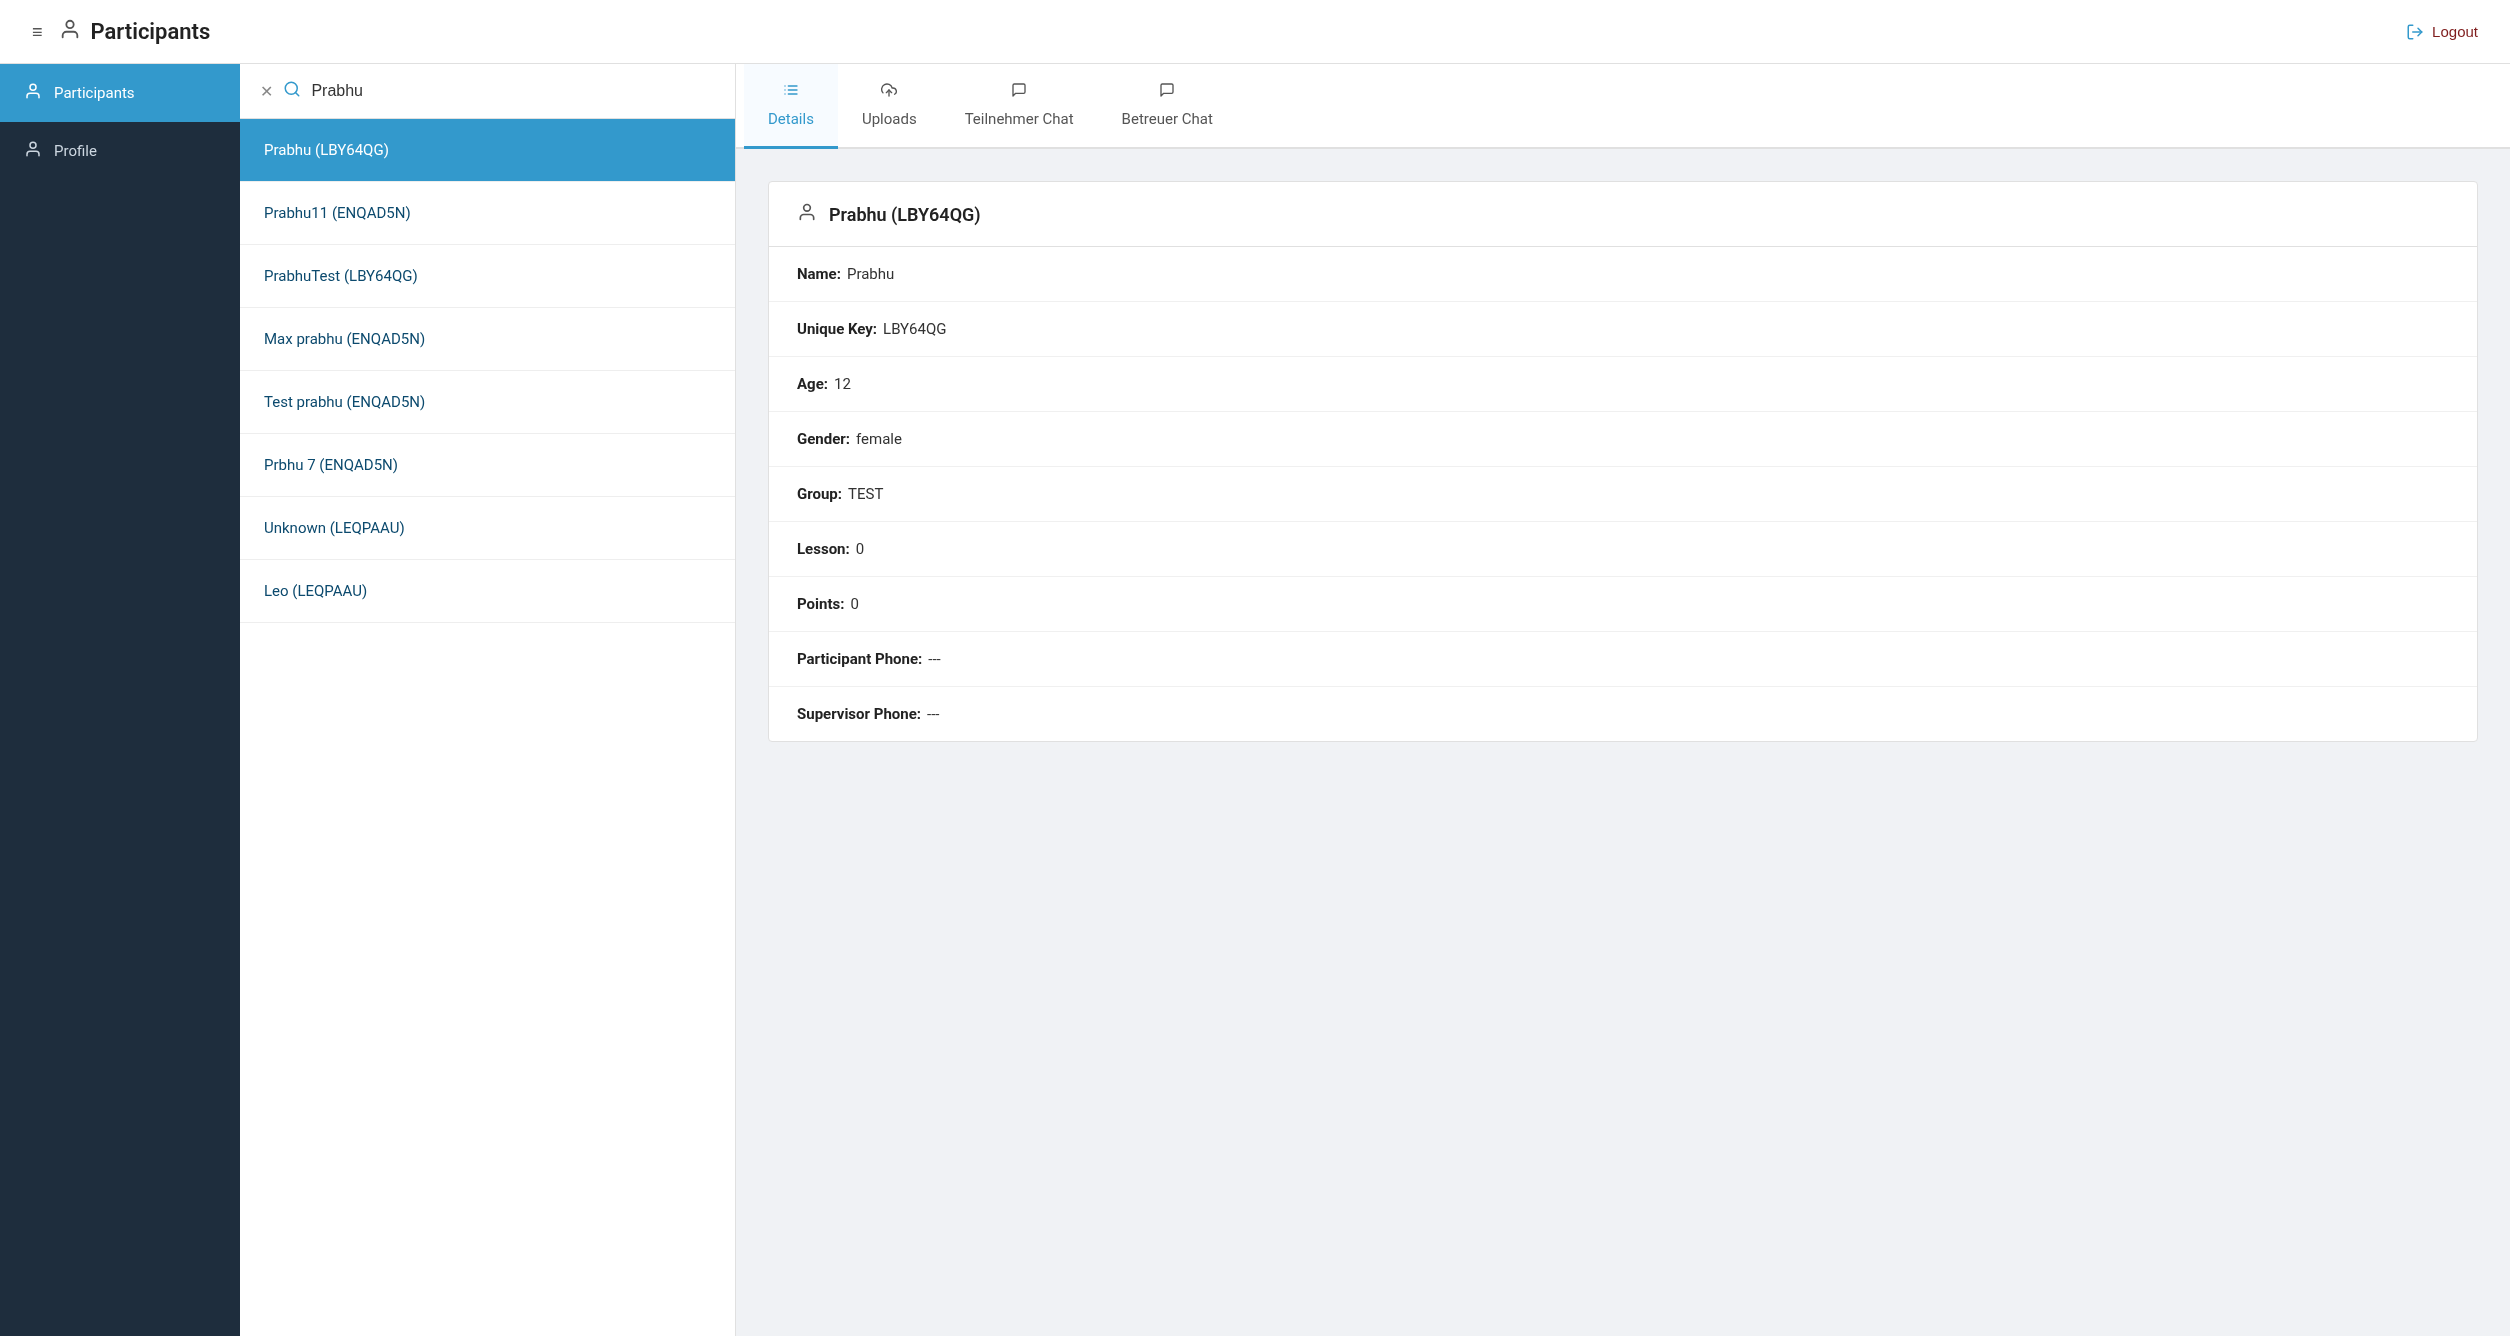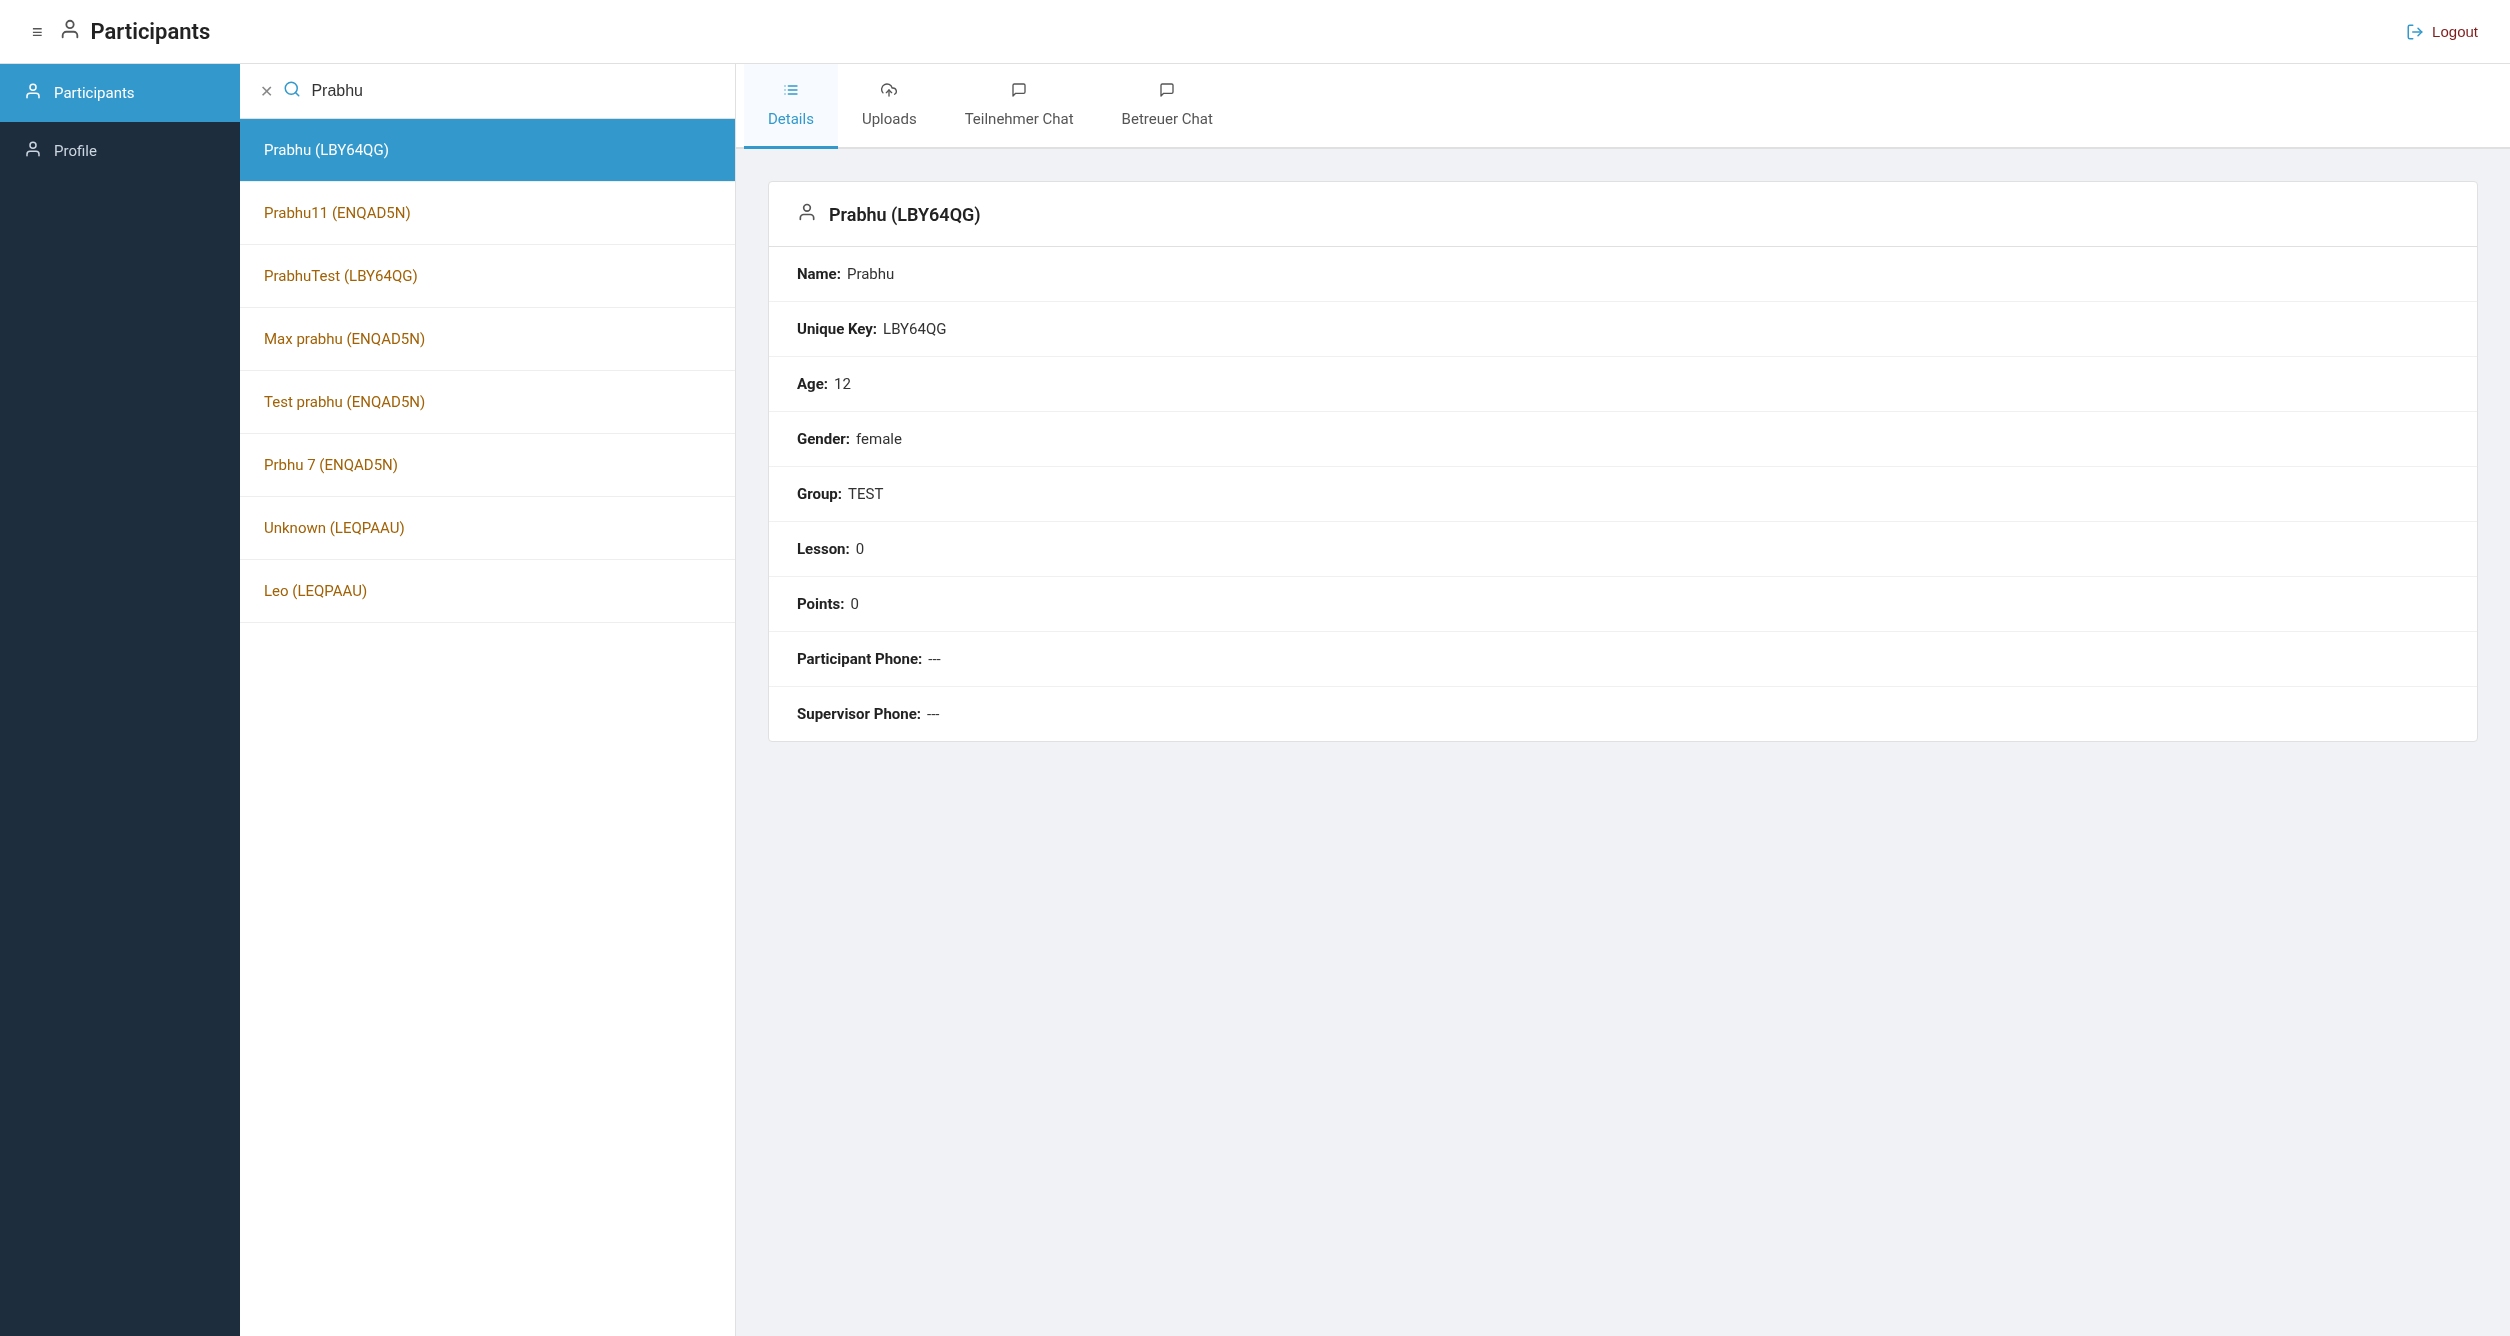--- a/index.html
+++ b/index.html
@@ -36,21 +36,21 @@
       background: #ffffff;
     }
     .search-bar input {
       flex: 1; border: none; outline: none; font-size: 16px; color: #333;
     }
     .search-icon { color: #3399cc; font-size: 16px; }
     .close-icon { color: #888; font-size: 16px; cursor: pointer; }
     .participant-list { overflow-y: auto; flex: 1; }
     .participant-item {
       padding: 22px 24px; border-bottom: 1px solid #eeeeee;
-      font-size: 15px; color: #a16207; cursor: pointer;
+      font-size: 15px; color: #0c4a6e; cursor: pointer;
     }
     .participant-item.selected { background: #3399cc; color: #ffffff; }
 
     
     .detail-panel { flex: 1; background: #f0f2f5; display: flex; flex-direction: column; overflow: hidden; }
 
     
     .tabs-bar {
       display: flex; align-items: center; background: #ffffff;
       border-bottom: 2px solid #e0e0e0; padding: 0 8px; flex-shrink: 0;

